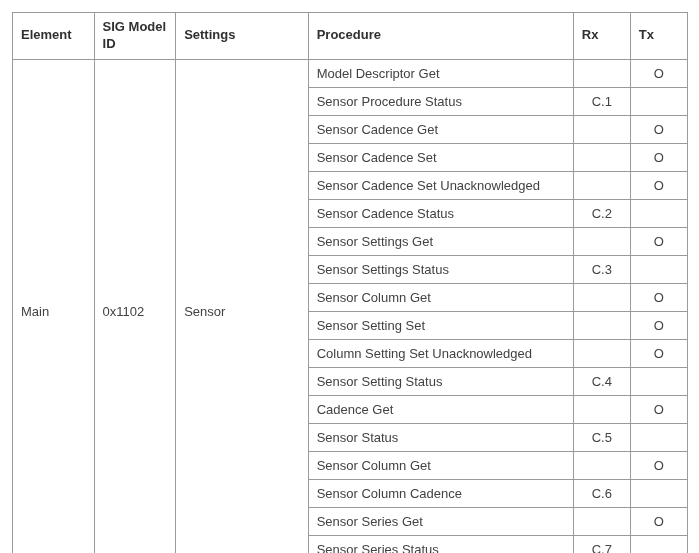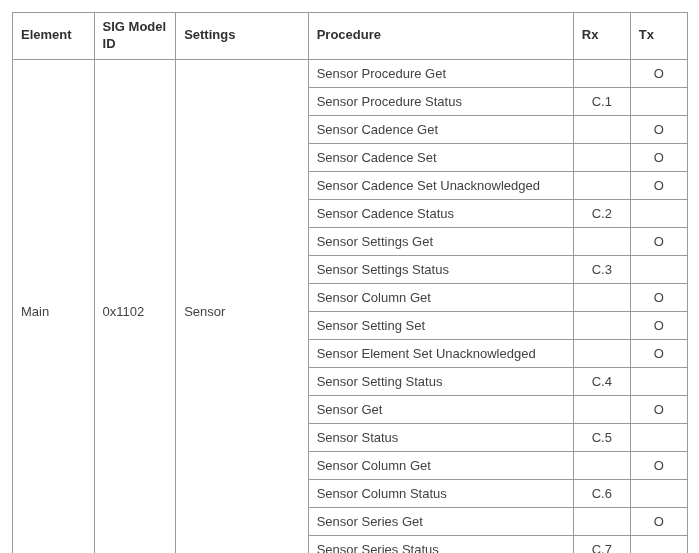--- a/index.html
+++ b/index.html
@@ -70,21 +70,21 @@
       <th>Rx</th>
       <th>Tx</th>
     </tr>
   </thead>
   <tbody id="tbody">
 
   <tr>
         <td rowspan="18">Main</td>
         <td rowspan="18">0x1102</td>
         <td rowspan="18">Sensor</td>
-        <td>Sensor Procedure Get</td>
+        <td>Model Descriptor Get</td>
         <td class="center"></td>
         <td class="center">O</td>
       </tr>
       <tr>
         <td>Sensor Procedure Status</td>
         <td class="center">C.1</td>
         <td class="center"></td>
       </tr>
       <tr>
         <td>Sensor Cadence Get</td>
@@ -120,46 +120,46 @@
         <td>Sensor Column Get</td>
         <td class="center"></td>
         <td class="center">O</td>
       </tr>
       <tr>
         <td>Sensor Setting Set</td>
         <td class="center"></td>
         <td class="center">O</td>
       </tr>
       <tr>
-        <td>Sensor Element Set Unacknowledged</td>
+        <td>Column Setting Set Unacknowledged</td>
         <td class="center"></td>
         <td class="center">O</td>
       </tr>
       <tr>
         <td>Sensor Setting Status</td>
         <td class="center">C.4</td>
         <td class="center"></td>
       </tr>
       <tr>
-        <td>Sensor Get</td>
+        <td>Cadence Get</td>
         <td class="center"></td>
         <td class="center">O</td>
       </tr>
       <tr>
         <td>Sensor Status</td>
         <td class="center">C.5</td>
         <td class="center"></td>
       </tr>
       <tr>
         <td>Sensor Column Get</td>
         <td class="center"></td>
         <td class="center">O</td>
       </tr>
       <tr>
-        <td>Sensor Column Status</td>
+        <td>Sensor Column Cadence</td>
         <td class="center">C.6</td>
         <td class="center"></td>
       </tr>
       <tr>
         <td>Sensor Series Get</td>
         <td class="center"></td>
         <td class="center">O</td>
       </tr>
       <tr>
         <td>Sensor Series Status</td>

